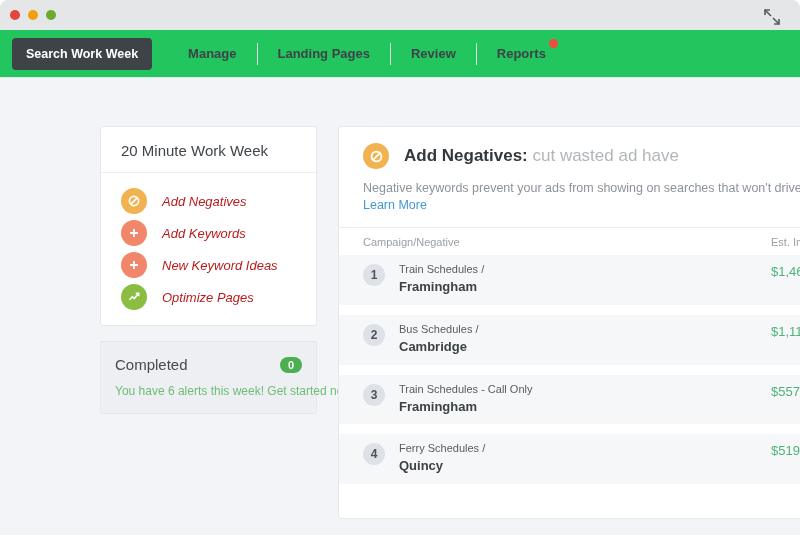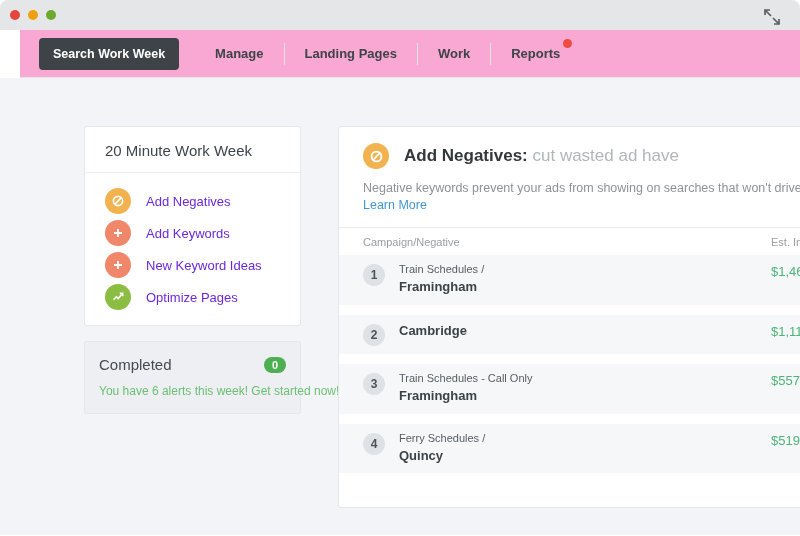--- a/index.html
+++ b/index.html
@@ -6,42 +6,42 @@
   html,body { width:800px; height:536px; background:#fff; overflow:hidden;
               font-family:"Liberation Sans","DejaVu Sans",sans-serif; }
 
   
   .titlebar { height:30px; background:#e5e6e8; border-radius:8px 8px 0 0; position:relative; }
   .lights { position:absolute; left:10px; top:10px; display:flex; gap:8px; }
   .light { width:10px; height:10px; border-radius:50%; }
   .resize { position:absolute; right:16px; top:5px; }
 
   
-  .navbar { height:48px; background:#f9a8d4; border-bottom:1px solid #e3e5e7;
-            display:flex; align-items:center; padding-left:19px;margin-left:20px; }
+  .navbar { height:48px; background:#22c55e; border-bottom:1px solid #e3e5e7;
+            display:flex; align-items:center; padding-left:12px; }
   .tab-active { background:#3e4347; color:#fff; font-size:12.5px; font-weight:bold;
                 padding:9px 14px; border-radius:4px; margin-right:16px; cursor:default; }
   .nav-link { font-size:13px; font-weight:bold; color:#3e4347; padding:0 20px; position:relative; }
   .nav-sep { width:1px; height:22px; background:#e2e4e6; }
   .notif-dot { position:absolute; top:-7px; right:8px; width:9px; height:9px;
                border-radius:50%; background:#ef4b3e; }
 
   
   .content { position:relative; height:457px; background:#f3f4f7; }
 
   
-  .side-col { position:absolute; left:84px; top:48px; width:217px; }
+  .side-col { position:absolute; left:100px; top:48px; width:217px; }
   .card { background:#fff; border:1px solid #e5e7ea; border-radius:3px; }
   .side-title { padding:15px 20px 13px; font-size:15px; color:#3f454a;
                 border-bottom:1px solid #edeff1; }
   .menu { padding:12px 0 12px; }
   .menu-item { display:flex; align-items:center; gap:15px; padding:3px 20px; cursor:pointer; }
   .icon-circle { width:26px; height:26px; border-radius:50%; flex:0 0 26px;
                  display:flex; align-items:center; justify-content:center; }
-  .menu-label { font-size:13px; color:#6d28d9; }
+  .menu-label { font-size:13px; color:#b91c1c;font-style:italic; }
 
   .completed { margin-top:15px; background:#edeff2; border:1px solid #e5e8eb;
                border-radius:2px; padding:14px 14px 15px; }
   .comp-head { display:flex; justify-content:space-between; align-items:center; }
   .comp-title { font-size:15px; color:#454b50; }
   .comp-badge { background:#4caf50; color:#fff; font-size:11px; font-weight:bold;
                 padding:2px 8px; border-radius:9px; }
   .comp-msg { margin-top:11px; font-size:12px; color:#6cbf74; white-space:nowrap; }
 
   
@@ -87,21 +87,21 @@
     </svg>
   </span>
 </div>
 
 <div class="navbar">
   <div class="tab-active">Search Work Week</div>
   <div class="nav-link">Manage</div>
   <div class="nav-sep"></div>
   <div class="nav-link">Landing Pages</div>
   <div class="nav-sep"></div>
-  <div class="nav-link">Work</div>
+  <div class="nav-link">Review</div>
   <div class="nav-sep"></div>
   <div class="nav-link">
     <span>Reports</span>
     <span class="notif-dot"></span>
   </div>
 </div>
 
 <div class="content">
 
   <div class="side-col">
@@ -191,20 +191,21 @@
         <div>
           <div class="line1">Train Schedules /</div>
           <div class="line2">Framingham</div>
         </div>
         <span class="row-val">$1,46</span>
       </div>
 
       <div class="trow">
         <span class="row-num">2</span>
         <div>
+          <div class="line1">Bus Schedules /</div>
           <div class="line2">Cambridge</div>
         </div>
         <span class="row-val">$1,11</span>
       </div>
 
       <div class="trow">
         <span class="row-num">3</span>
         <div>
           <div class="line1">Train Schedules - Call Only</div>
           <div class="line2">Framingham</div>

